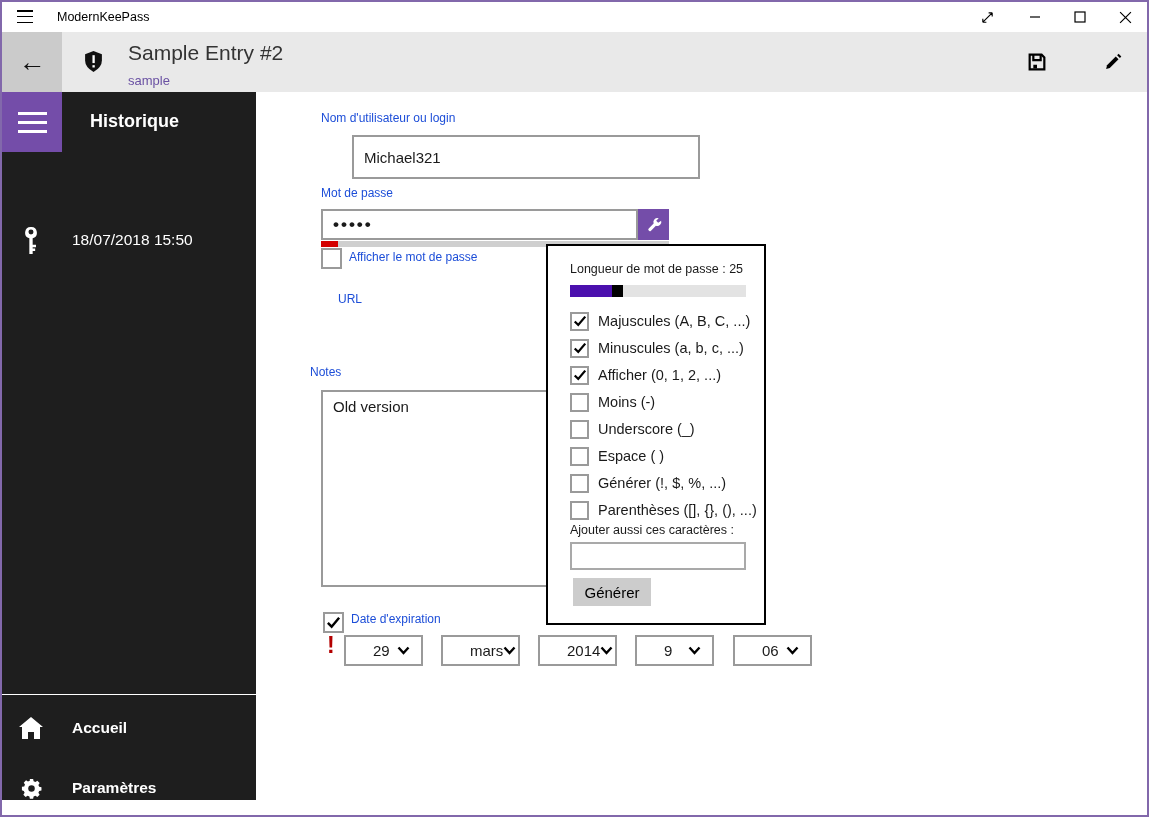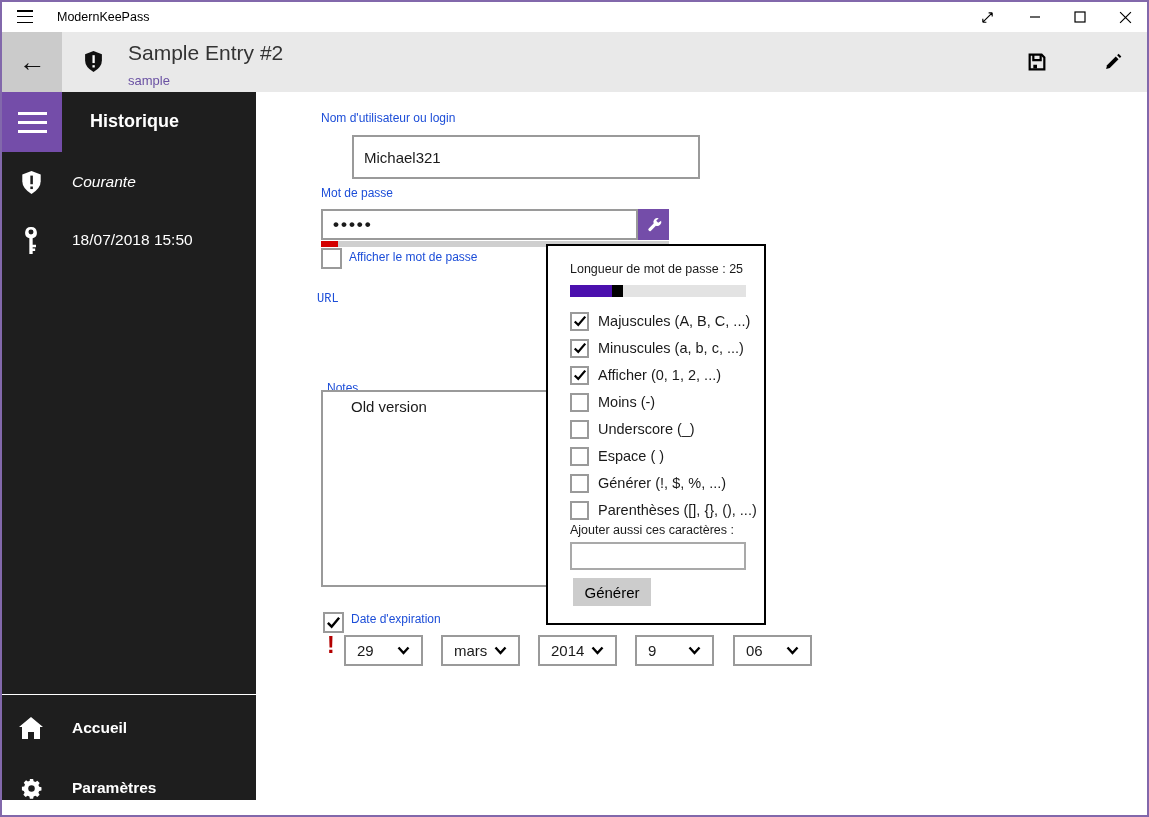--- a/index.html
+++ b/index.html
@@ -34,23 +34,23 @@
   
   .f-label{position:absolute;font-size:12px;color:#1d4ed8;}
   .f-input{position:absolute;box-sizing:border-box;border:2px solid #9a9a9a;background:#fff;font-size:15px;color:#1a1a1a;padding:0 10px;font-family:inherit;outline:none;}
   .pw-input{letter-spacing:2px;font-size:17px;font-weight:bold;}
   .wrench-btn{position:absolute;left:636px;top:207px;width:31px;height:31px;background:#744da9;display:flex;align-items:center;justify-content:center;cursor:pointer;}
   .strength{position:absolute;left:319px;top:239px;width:348px;height:6px;background:#cfcfcf;}
   .strength .fill{height:100%;background:#d40000;}
   .checkbox{box-sizing:border-box;border:2px solid #9a9a9a;background:#fff;display:flex;align-items:center;justify-content:center;}
   .checkbox svg{visibility:hidden;}
   .checkbox.checked svg{visibility:visible;}
-  .notes-area{position:absolute;left:319px;top:388px;width:348px;height:197px;box-sizing:border-box;border:2px solid #9a9a9a;font-size:15px;color:#1a1a1a;padding:6px 28px;font-family:inherit;resize:none;outline:none;}
+  .notes-area{position:absolute;left:319px;top:388px;width:348px;height:197px;box-sizing:border-box;border:2px solid #9a9a9a;font-size:15px;color:#1a1a1a;padding:6px 10px;font-family:inherit;resize:none;outline:none;}
   .warn{position:absolute;left:325px;top:630px;font-size:23px;font-weight:bold;color:#b30000;}
-  .dd{position:absolute;top:633px;width:79px;height:31px;box-sizing:border-box;border:2px solid #9a9a9a;background:#fff;display:flex;align-items:center;cursor:pointer;}
+  .dd{position:absolute;top:633px;width:79px;height:31px;box-sizing:border-box;border:2px solid #9a9a9a;background:#fff;display:flex;align-items:center;cursor:pointer;padding-left:16px;}
   .dd .val{margin-left:11px;font-size:15px;flex:1;}
   .dd .chev{margin-right:11px;display:flex;}
   
   .popup{position:absolute;left:544px;top:242px;width:220px;height:381px;box-sizing:border-box;border:2px solid #000;background:#fff;z-index:10;}
   .pop-len{position:absolute;left:22px;top:16px;font-size:12.5px;color:#1a1a1a;}
   .slider{position:absolute;left:22px;top:39px;width:176px;height:12px;background:#e3e3e3;cursor:pointer;}
   .slider .sfill{position:absolute;left:0;top:0;height:100%;background:#4b10ae;}
   .slider .shandle{position:absolute;top:0;height:100%;width:11px;background:#000;}
   .pop-row{position:absolute;left:22px;height:22px;display:flex;align-items:center;cursor:pointer;}
   .pop-row .checkbox{width:19px;height:19px;border-width:2px;}
@@ -122,30 +122,20 @@
   </div>
 
   <div class="sidebar">
     <div class="side-burger">
         <span></span>
         <span></span>
         <span></span>
       </div>
     <div class="side-heading">Historique</div>
 
-    <div class="side-item" style="top:72px;">
-      <span class="ico">
-        <svg width="19" height="23" viewBox="0 0 16 20">
-            <path d="M8 0L16 3V9q0 6.2-8 11Q0 15.2 0 9V3Z" fill="#fff"></path>
-            <rect x="7" y="4" width="2.2" height="7.5" fill="#1e1e1e"></rect>
-            <rect x="7" y="13.5" width="2.2" height="2.2" fill="#1e1e1e"></rect>
-          </svg>
-      </span>
-      <span class="lbl italic">Courante</span>
-    </div>
 
     <div class="side-item" style="top:130px;">
       <span class="ico">
         <svg width="16" height="27" viewBox="0 0 14 26">
             <path fill-rule="evenodd" d="M7 0a5.5 5.5 0 0 1 1.6 10.8V17h3.2v2.4H8.6v1.4h2.4v2.4H8.6V26H5.4V10.8A5.5 5.5 0 0 1 7 0zm0 2.4a2.4 2.4 0 1 0 0 4.8 2.4 2.4 0 0 0 0-4.8z" fill="#fff"></path>
           </svg>
       </span>
       <span class="lbl">18/07/2018 15:50</span>
     </div>
 
@@ -185,23 +175,23 @@
       <div class="fill" style="width:17px;"></div>
     </div>
 
   <div class="checkbox" style="position:absolute;left:319px;top:246px;width:21px;height:21px;">
     <svg width="15" height="15" viewBox="0 0 16 16">
         <path d="M2 8.5l4 4L14 3" stroke="#000" stroke-width="2.6" fill="none"></path>
       </svg>
   </div>
   <div class="f-label" style="left:347px;top:248px;">Afficher le mot de passe</div>
 
-  <div class="f-label" style="left:315px;top:290px;font-family:Liberation Mono, monospace;">URL</div>
-
-  <div class="f-label" style="left:325px;top:363px;margin-top:16px;">Notes</div>
+  <div class="f-label" style="left:336px;top:290px;">URL</div>
+
+  <div class="f-label" style="left:308px;top:363px;">Notes</div>
   <textarea class="notes-area" style="">Old version</textarea>
 
   <div class="checkbox checked" style="position:absolute;left:321px;top:610px;width:21px;height:21px;">
     <svg width="15" height="15" viewBox="0 0 16 16">
         <path d="M2 8.5l4 4L14 3" stroke="#000" stroke-width="2.6" fill="none"></path>
       </svg>
   </div>
   <div class="f-label" style="left:349px;top:610px;text-align:center;">Date d'expiration</div>
 
   <div class="warn">!</div>

